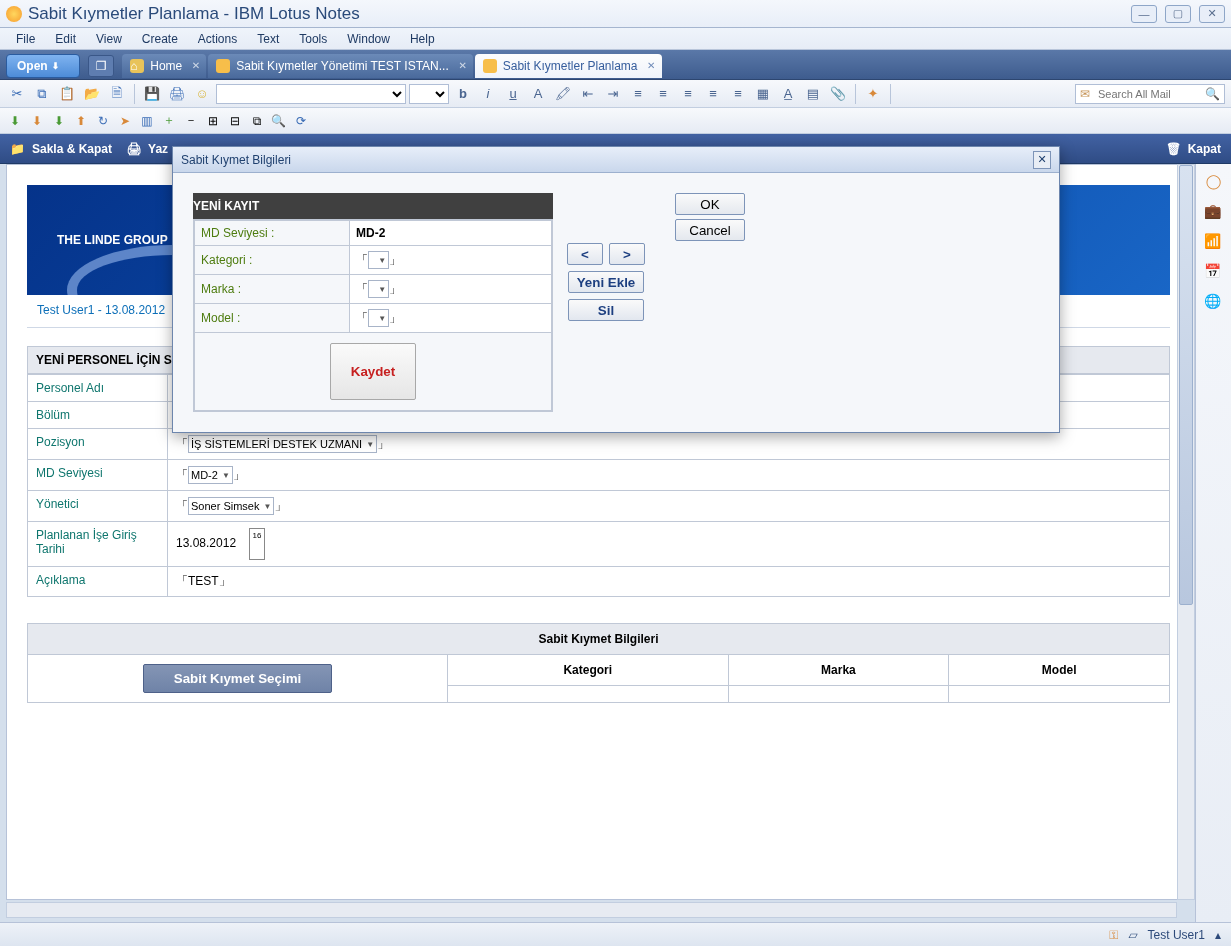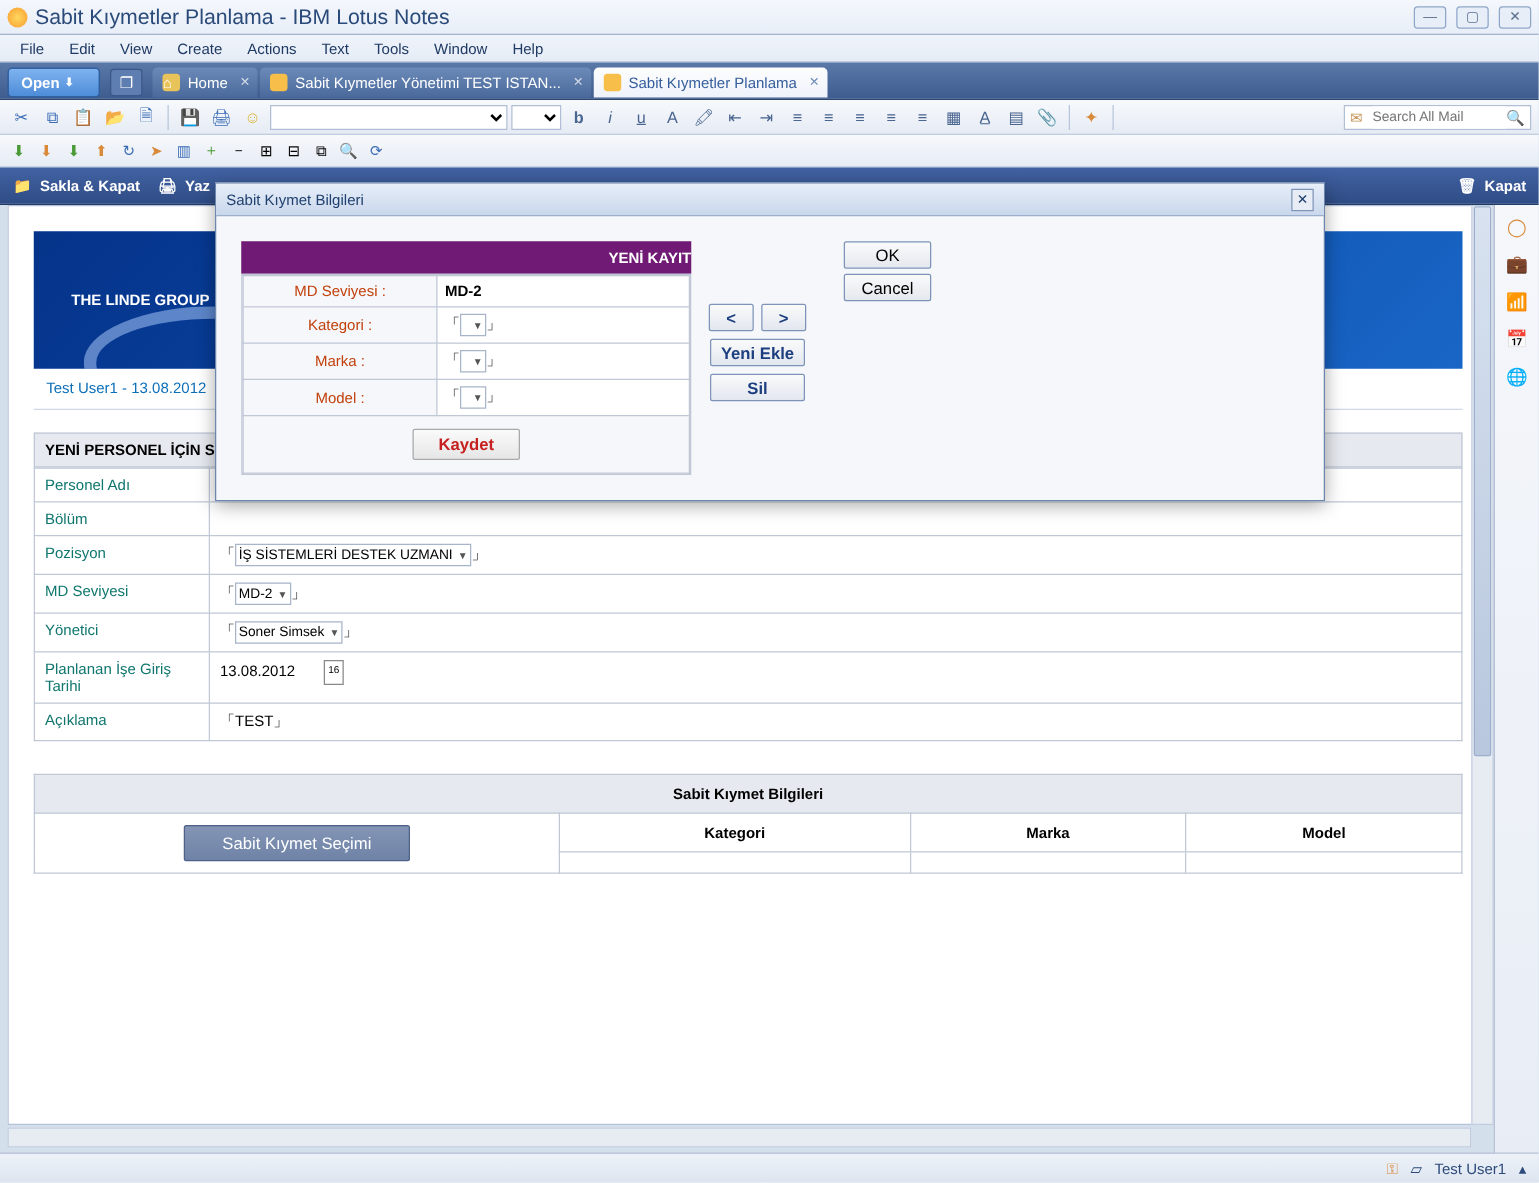--- a/index.html
+++ b/index.html
@@ -55,27 +55,27 @@
 .banner::after { content: ""; position: absolute; left: 40px; bottom: -40px; width: 200px; height: 80px; border: 10px solid rgba(180,210,255,.5); border-radius: 50%; border-bottom: none; border-right: none; }
 .info-line { color: #0d6fb8; padding: 8px 10px 10px 10px; border-bottom: 1px solid #cfd8e6; }
 
 
 .section-title { background: #e6e9ef; color: #000; font-weight: bold; padding: 6px 8px; border: 1px solid #c0c8d6; }
 .form-table { width: 100%; border-collapse: collapse; }
 .form-table td { border: 1px solid #c0c8d6; padding: 6px 8px; vertical-align: top; }
 .form-table .label-cell { width: 140px; color: #0f766e; }
 .small-dd { display: inline-flex; align-items: center; border: 1px solid #a8b4c8; background: #fff; height: 18px; padding: 0 14px 0 2px; position: relative; font-size: 11px; }
 .small-dd::after { content: "▼"; position: absolute; right: 2px; font-size: 8px; color: #555; }
-.date-ic { display: inline-block; width: 16px; height: 20px; background: #fff; border: 1px solid #888; margin-left: 23px; font-size: 8px; text-align: center; line-height: 14px; vertical-align: middle; }
+.date-ic { display: inline-block; width: 16px; height: 32px; background: #fff; border: 1px solid #888; margin-left: 13px; font-size: 8px; text-align: center; line-height: 14px; vertical-align: middle; }
 
 .spacer { height: 26px; }
 .sk-table { width: 100%; border-collapse: collapse; }
 .sk-table th, .sk-table td { border: 1px solid #c0c8d6; padding: 8px; text-align: center; }
 .sk-header { background: #e6e9ef; text-align: left; font-weight: bold; padding: 6px 8px; }
-.sk-btn { background: linear-gradient(#8495b5,#6f83a7); color: #fff; border: 1px solid #4e6189; padding: 6px 30px; font-weight: normal; border-radius: 2px; cursor: pointer; }
+.sk-btn { background: linear-gradient(#8495b5,#6f83a7); color: #fff; border: 1px solid #4e6189; padding: 6px 30px; font-weight: bold; border-radius: 2px; cursor: pointer; }
 
 
 .rsidebar { position: absolute; right: 0; top: 164px; bottom: 22px; width: 36px; background: linear-gradient(#f5f7fb,#e8edf5); border-left: 1px solid #b6c2d8; display: flex; flex-direction: column; align-items: center; padding-top: 6px; gap: 8px; }
 .rsidebar .ric { width: 22px; height: 22px; display: flex; align-items: center; justify-content: center; font-size: 14px; cursor: pointer; }
 
 
 .vscroll { position: absolute; right: 36px; top: 164px; bottom: 46px; width: 18px; background: #e7ebf2; border: 1px solid #c2cee0; }
 .vscroll .thumb { position: absolute; top: 0; left: 1px; right: 1px; height: 440px; background: linear-gradient(#d8e2f0,#b8c7de); border: 1px solid #9cb0ce; border-radius: 2px; }
 .hscroll { position: absolute; left: 6px; right: 54px; bottom: 28px; height: 16px; background: #e7ebf2; border: 1px solid #c2cee0; }
 
@@ -86,28 +86,28 @@
 
 .dialog { position: absolute; left: 172px; top: 146px; width: 888px; background: #f5f7fa; border: 1px solid #6d86ad; box-shadow: 0 4px 14px rgba(0,0,0,.35); }
 .dlg-title { height: 26px; background: linear-gradient(#e7eef9,#c9d7ec); color: #20416f; display: flex; align-items: center; padding: 0 8px; font-size: 12px; border-bottom: 1px solid #9cb0ce; }
 .dlg-title .close { margin-left: auto; width: 18px; height: 18px; border: 1px solid #7d94b8; background: #e8edf5; display: flex; align-items: center; justify-content: center; font-size: 11px; cursor: pointer; }
 .dlg-body { padding: 20px; display: flex; gap: 0; }
 .dlg-left { width: 360px; }
 .dlg-mid { width: 106px; display: flex; flex-direction: column; align-items: center; gap: 6px; padding-top: 50px; }
 .dlg-right-area { flex: 1; }
 .dlg-buttons { width: 86px; padding-left: 16px; display: flex; flex-direction: column; gap: 4px; }
 
-.panel-head { background: #701a75; color: #fff; font-weight: bold; text-align: right; padding: 6px 0; }
+.panel-head { background: #404040; color: #fff; font-weight: bold; text-align: left; padding: 6px 0; }
 .panel-body { border: 1px solid #c0c8d6; }
 .panel-body table { width: 100%; border-collapse: collapse; }
 .panel-body td { border: 1px solid #c0c8d6; padding: 5px 6px; font-size: 12px; }
-.panel-body .plabel { width: 155px; color: #c2410c; text-align: center; }
+.panel-body .plabel { width: 155px; color: #4d7c0f; }
 .panel-body .pval { background: #fff; }
 .kaydet-row td { text-align: center; padding: 10px; }
-.kaydet-btn { background: linear-gradient(#fafafa,#e6e6e6); border: 1px solid #a8a8a8; color: #c62020; font-weight: bold; padding: 4px 20px; cursor: pointer; border-radius: 2px; }
+.kaydet-btn { background: linear-gradient(#fafafa,#e6e6e6); border: 1px solid #a8a8a8; color: #c62020; font-weight: bold; padding: 20px 20px; cursor: pointer; border-radius: 2px; }
 
 .mid-btn { width: 36px; height: 22px; background: linear-gradient(#fafafa,#e2e7ef); border: 1px solid #7d94b8; color: #1d3f80; font-weight: bold; cursor: pointer; border-radius: 2px; }
 .mid-wide { width: 76px; height: 22px; background: linear-gradient(#fafafa,#e2e7ef); border: 1px solid #7d94b8; color: #1d3f80; font-weight: bold; cursor: pointer; border-radius: 2px; }
 .mid-row { display: flex; gap: 6px; }
 
 .dlg-right-area .panel-body { height: 148px; background: #fff; }
 .dlg-right-area .panel-body-inner { margin: 6px; border: 1px solid #8b98b0; height: 130px; }
 
 .dlg-ok { width: 70px; height: 22px; background: linear-gradient(#fafafa,#e4e8ee); border: 1px solid #7d94b8; cursor: pointer; border-radius: 2px; }
 

